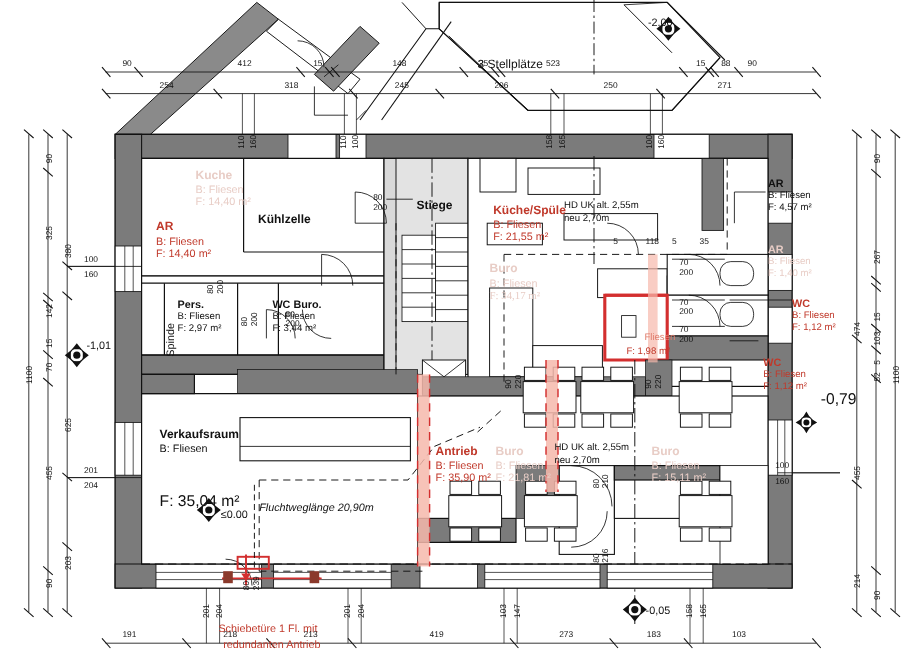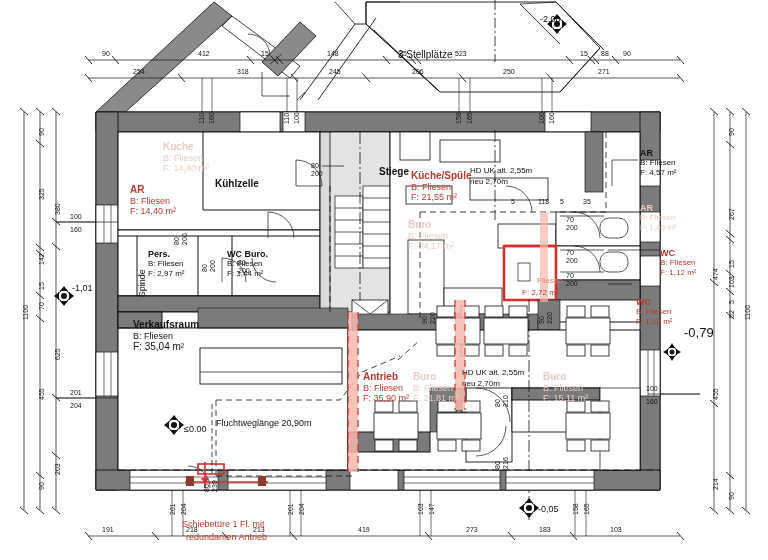--- a/index.html
+++ b/index.html
@@ -462,48 +462,48 @@
   <g fill="none" stroke="#111" stroke-width="0.8" stroke-dasharray="5,3">
     <path d="M212,404 L212,476"></path>
   </g>
 </svg>
 
 <div id="texts">
       <div class="lbl blk" style="left: 398px; top: 3px; font-size: 10px; margin-top: 46px;">3 Stellplätze</div>
       <div class="lbl" style="left: 163px; top: 141px; color: rgb(232, 205, 198); font-size: 10px;"><div class="b">Kuche</div><div style="font-size: 9px;">B: Fliesen</div><div style="font-size: 9px;">F: 14,40 m²</div></div>
       <div class="lbl" style="left: 215px; top: 178px; color: rgb(17, 17, 17); font-size: 10px;"><div class="b">Kühlzelle</div></div>
       <div class="lbl" style="left: 130px; top: 184px; color: rgb(192, 57, 43); font-size: 10px;"><div class="b">AR</div><div style="font-size: 9px;">B: Fliesen</div><div style="font-size: 9px;">F: 14,40 m²</div></div>
-      <div class="lbl" style="left: 347px; top: 166px; color: rgb(17, 17, 17); font-size: 10px; margin-left: 32px;"><div class="b">Stiege</div></div>
+      <div class="lbl" style="left: 347px; top: 166px; color: rgb(17, 17, 17); font-size: 10px;"><div class="b">Stiege</div></div>
       <div class="lbl" style="left: 411px; top: 170px; color: rgb(192, 57, 43); font-size: 10px;"><div class="b">Küche/Spüle</div><div style="font-size: 9px;">B: Fliesen</div><div style="font-size: 9px;">F: 21,55 m²</div></div>
-      <div class="lbl" style="left: 408px; top: 219px; color: rgb(232, 205, 198); font-size: 10px;"><div class="b">Buro</div><div style="font-size: 9px;">B: Fliesen</div><div style="font-size: 9px;">F: 34,17 m²</div></div>
+      <div class="lbl" style="left: 408px; top: 219px; color: rgb(232, 205, 198); font-size: 10px;"><div class="b">Buro</div><div style="font-size: 9px;">B: Fliesen</div><div style="font-size: 9px; font-family: Liberation Serif, serif;">F: 34,17 m²</div></div>
       <div class="lbl" style="left: 640px; top: 148px; color: rgb(17, 17, 17); font-size: 9px;"><div class="b">AR</div><div style="font-size: 8px;">B: Fliesen</div><div style="font-size: 8px;">F: 4,57 m²</div></div>
       <div class="lbl" style="left: 640px; top: 203px; color: rgb(232, 205, 198); font-size: 9px;"><div class="b">AR</div><div style="font-size: 8px;">B: Fliesen</div><div style="font-size: 8px;">F: 1,40 m²</div></div>
       <div class="lbl" style="left: 660px; top: 248px; color: rgb(192, 57, 43); font-size: 9px;"><div class="b">WC</div><div style="font-size: 8px;">B: Fliesen</div><div style="font-size: 8px;">F: 1,12 m²</div></div>
       <div class="lbl" style="left: 636px; top: 297px; color: rgb(192, 57, 43); font-size: 9px;"><div class="b">WC</div><div style="font-size: 8px;">B: Fliesen</div><div style="font-size: 8px;">F: 1,12 m²</div></div>
       <div class="lbl" style="left: 148px; top: 249px; color: rgb(17, 17, 17); font-size: 9px;"><div class="b">Pers.</div><div style="font-size: 8px;">B: Fliesen</div><div style="font-size: 8px;">F: 2,97 m²</div></div>
       <div class="lbl" style="left: 227px; top: 249px; color: rgb(17, 17, 17); font-size: 9px;"><div class="b">WC Buro.</div><div style="font-size: 8px;">B: Fliesen</div><div style="font-size: 8px;">F: 3,44 m²</div></div>
-      <div class="lbl" style="left: 133px; top: 319px; color: rgb(17, 17, 17); font-size: 10px;"><div class="b">Verkaufsraum</div><div style="font-size: 9px;">B: Fliesen</div><div style="font-size: 10px;">F: 35,04 m²</div></div>
+      <div class="lbl" style="left: 133px; top: 357px; color: rgb(17, 17, 17); font-size: 10px;"><div class="b">Verkaufsraum</div><div style="font-size: 9px;">B: Fliesen</div><div style="font-size: 13px; margin-top: 32px;">F: 35,04 m²</div></div>
       <div class="lbl" style="left: 363px; top: 371px; color: rgb(192, 57, 43); font-size: 10px;"><div class="b">Antrieb</div><div style="font-size: 9px;">B: Fliesen</div><div style="font-size: 9px;">F: 35,90 m²</div></div>
       <div class="lbl" style="left: 413px; top: 371px; color: rgb(232, 205, 198); font-size: 10px;"><div class="b">Buro</div><div style="font-size: 9px;">B: Fliesen</div><div style="font-size: 9px;">F: 21,81 m²</div></div>
       <div class="lbl" style="left: 543px; top: 371px; color: rgb(232, 205, 198); font-size: 10px;"><div class="b">Buro</div><div style="font-size: 9px;">B: Fliesen</div><div style="font-size: 9px;">F: 15,11 m²</div></div>
-      <div class="lbl" style="left: 216px; top: 418px; color: rgb(17, 17, 17); font-size: 9px;">Fluchtweglänge 20,90m</div>
+      <div class="lbl" style="left: 216px; top: 418px; color: rgb(17, 17, 17); font-size: 9px; font-style: italic;">Fluchtweglänge 20,90m</div>
       <div class="lbl" style="left: 470px; top: 166px; color: rgb(17, 17, 17); font-size: 8px;">HD UK alt. 2,55m</div>
       <div class="lbl" style="left: 470px; top: 177px; color: rgb(17, 17, 17); font-size: 8px;">neu 2,70m</div>
       <div class="lbl" style="left: 462px; top: 368px; color: rgb(17, 17, 17); font-size: 8px;">HD UK alt. 2,55m</div>
       <div class="lbl" style="left: 462px; top: 379px; color: rgb(17, 17, 17); font-size: 8px;">neu 2,70m</div>
       <div class="lbl" style="left: 182px; top: 519px; color: rgb(192, 57, 43); font-size: 9px;">Schiebetüre 1 Fl. mit</div>
       <div class="lbl" style="left: 186px; top: 532px; color: rgb(192, 57, 43); font-size: 9px;">redundanten Antrieb</div>
       <div class="lbl blk" style="left: 540px; top: 14px; font-size: 9px;">-2.00</div>
       <div class="lbl blk" style="left: 72px; top: 283px; font-size: 9px;">-1,01</div>
       <div class="lbl blk" style="left: 184px; top: 424px; font-size: 9px;">≤0.00</div>
       <div class="lbl blk" style="left: 684px; top: 326px; font-size: 13px;">-0,79</div>
       <div class="lbl blk" style="left: 538px; top: 504px; font-size: 9px;">-0,05</div>
       <div class="lbl" style="left: 128px; top: 278px; font-size: 9px; color: rgb(17, 17, 17); transform: rotate(-90deg);">Spinde</div>
       <div class="lbl" style="left: 537px; top: 276px; font-size: 8px; color: rgb(224, 128, 112);">Fliesen</div>
-      <div class="lbl" style="left: 522px; top: 288px; font-size: 8px; color: rgb(192, 57, 43);">F: 2,72 m²</div>
+      <div class="lbl" style="left: 522px; top: 288px; font-size: 8px; color: rgb(192, 57, 43);">F: 1,98 m²</div>
       <div class="lbl" style="left: 311px; top: 162px; font-size: 7px; color: rgb(17, 17, 17);"><div>80</div><div>200</div></div>
       <div class="lbl" style="left: 175px; top: 231px; font-size: 7px; color: rgb(17, 17, 17); transform: rotate(-90deg);"><div>80</div><div>200</div></div>
       <div class="lbl" style="left: 203px; top: 258px; font-size: 7px; color: rgb(17, 17, 17); transform: rotate(-90deg);"><div>80</div><div>200</div></div>
       <div class="lbl" style="left: 238px; top: 259px; font-size: 7px; color: rgb(17, 17, 17);"><div>80</div><div>200</div></div>
       <div class="lbl" style="left: 566px; top: 216px; font-size: 7px; color: rgb(17, 17, 17);"><div>70</div><div>200</div></div>
       <div class="lbl" style="left: 566px; top: 249px; font-size: 7px; color: rgb(17, 17, 17);"><div>70</div><div>200</div></div>
       <div class="lbl" style="left: 566px; top: 272px; font-size: 7px; color: rgb(17, 17, 17);"><div>70</div><div>200</div></div>
       <div class="lbl" style="left: 423px; top: 310px; font-size: 7px; color: rgb(17, 17, 17); transform: rotate(-90deg);"><div>90</div><div>220</div></div>
       <div class="lbl" style="left: 540px; top: 310px; font-size: 7px; color: rgb(17, 17, 17); transform: rotate(-90deg);"><div>90</div><div>220</div></div>
       <div class="lbl" style="left: 496px; top: 393px; font-size: 7px; color: rgb(17, 17, 17); transform: rotate(-90deg);"><div>80</div><div>210</div></div>

